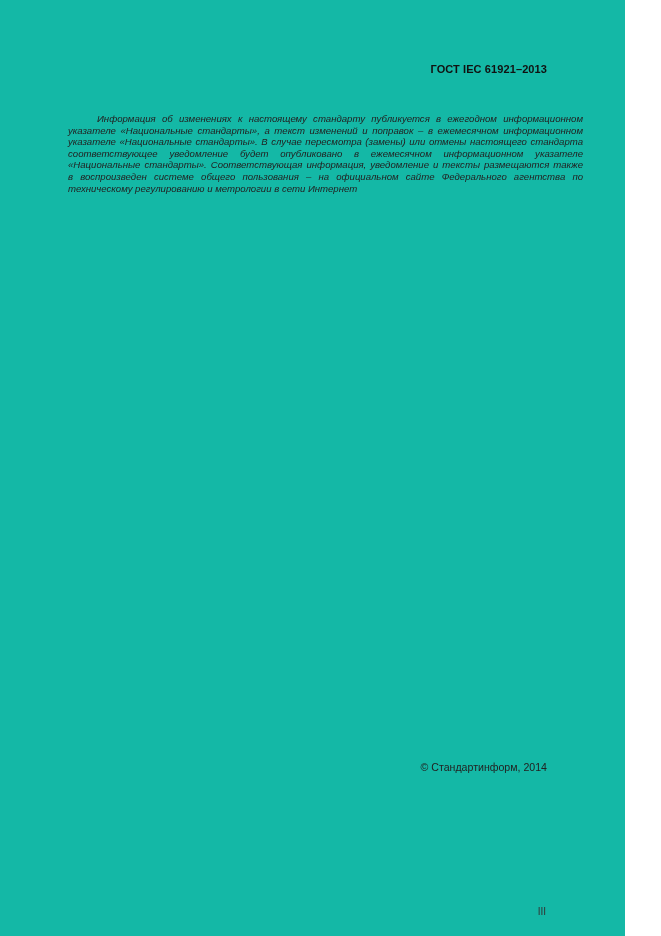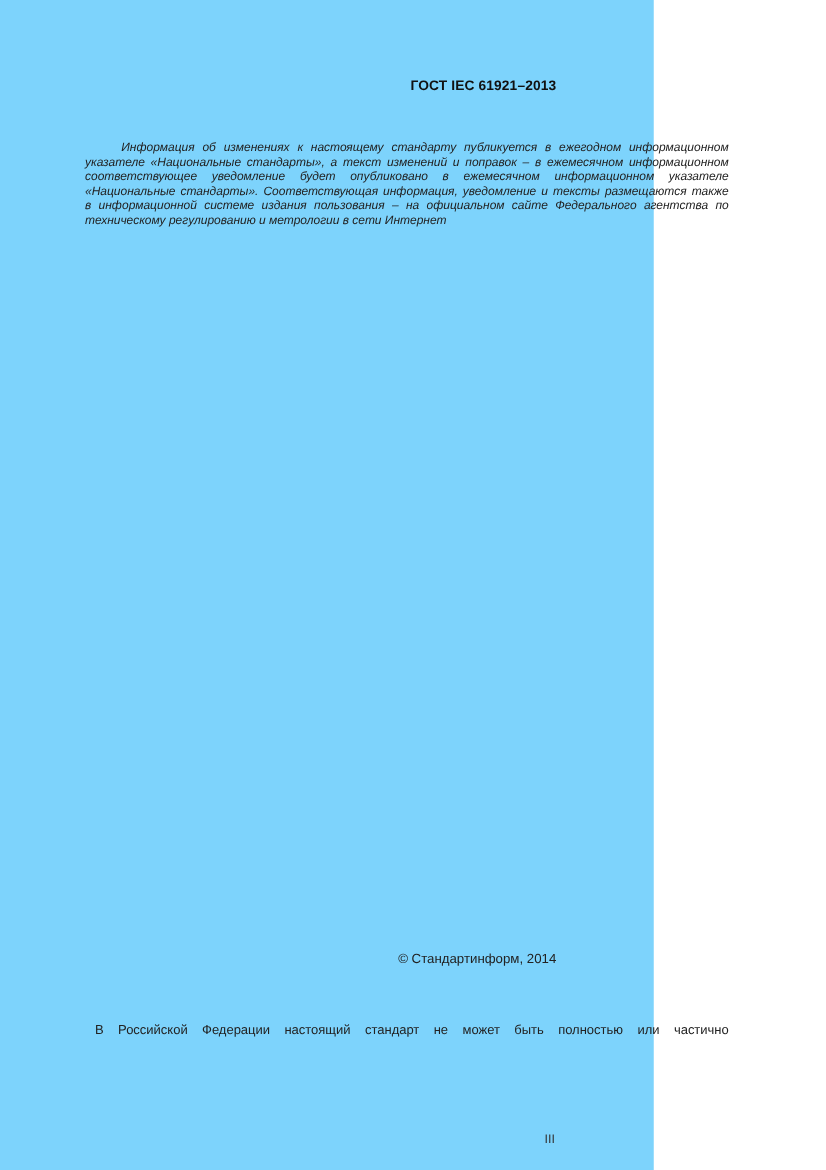--- a/index.html
+++ b/index.html
@@ -11,23 +11,23 @@
       width: 661px;
       height: 936px;
       position: relative;
       overflow: hidden;
       font-family: "Liberation Sans", sans-serif;
       color: #1a1a1a;
     }
     .page {
       position: absolute;
       left: 0; top: 0;
-      width: 523px;
+      width: 625px;
       height: 936px;
-      background: #7dd3fc;
+      background: #14b8a6;
     }
     .doc-code {
       position: absolute;
       top: 63px;
       right: 78px;
       font-size: 11px;
       font-weight: bold;
       letter-spacing: 0.1px;
       color: #111;
     }
@@ -94,27 +94,27 @@
 </head>
 <body>
 
 <div class="page">
 
   <div class="doc-code">ГОСТ IEC 61921–2013</div>
 
   <div class="info-block">
     <span class="line indent">Информация об изменениях к настоящему стандарту публикуется в ежегодном информационном</span>
     <span class="line">указателе «Национальные стандарты», а текст изменений и поправок – в ежемесячном информационном</span>
+    <span class="line">указателе «Национальные стандарты». В случае пересмотра (замены) или отмены настоящего стандарта</span>
     <span class="line">соответствующее уведомление будет опубликовано в ежемесячном информационном указателе</span>
     <span class="line">«Национальные стандарты». Соответствующая информация, уведомление и тексты размещаются также</span>
-    <span class="line">в информационной системе издания пользования – на официальном сайте Федерального агентства по</span>
+    <span class="line">в воспроизведен системе общего пользования – на официальном сайте Федерального агентства по</span>
     <span class="line last">техническому регулированию и метрологии в сети Интернет</span>
   </div>
 
   <div class="copyright">© Стандартинформ, 2014</div>
 
   <div class="notice-block">
-    <span class="line indent">В Российской Федерации настоящий стандарт не может быть полностью или частично</span>
   </div>
 
   <div class="page-number">III</div>
 
 </div>
 
 </body></html>

